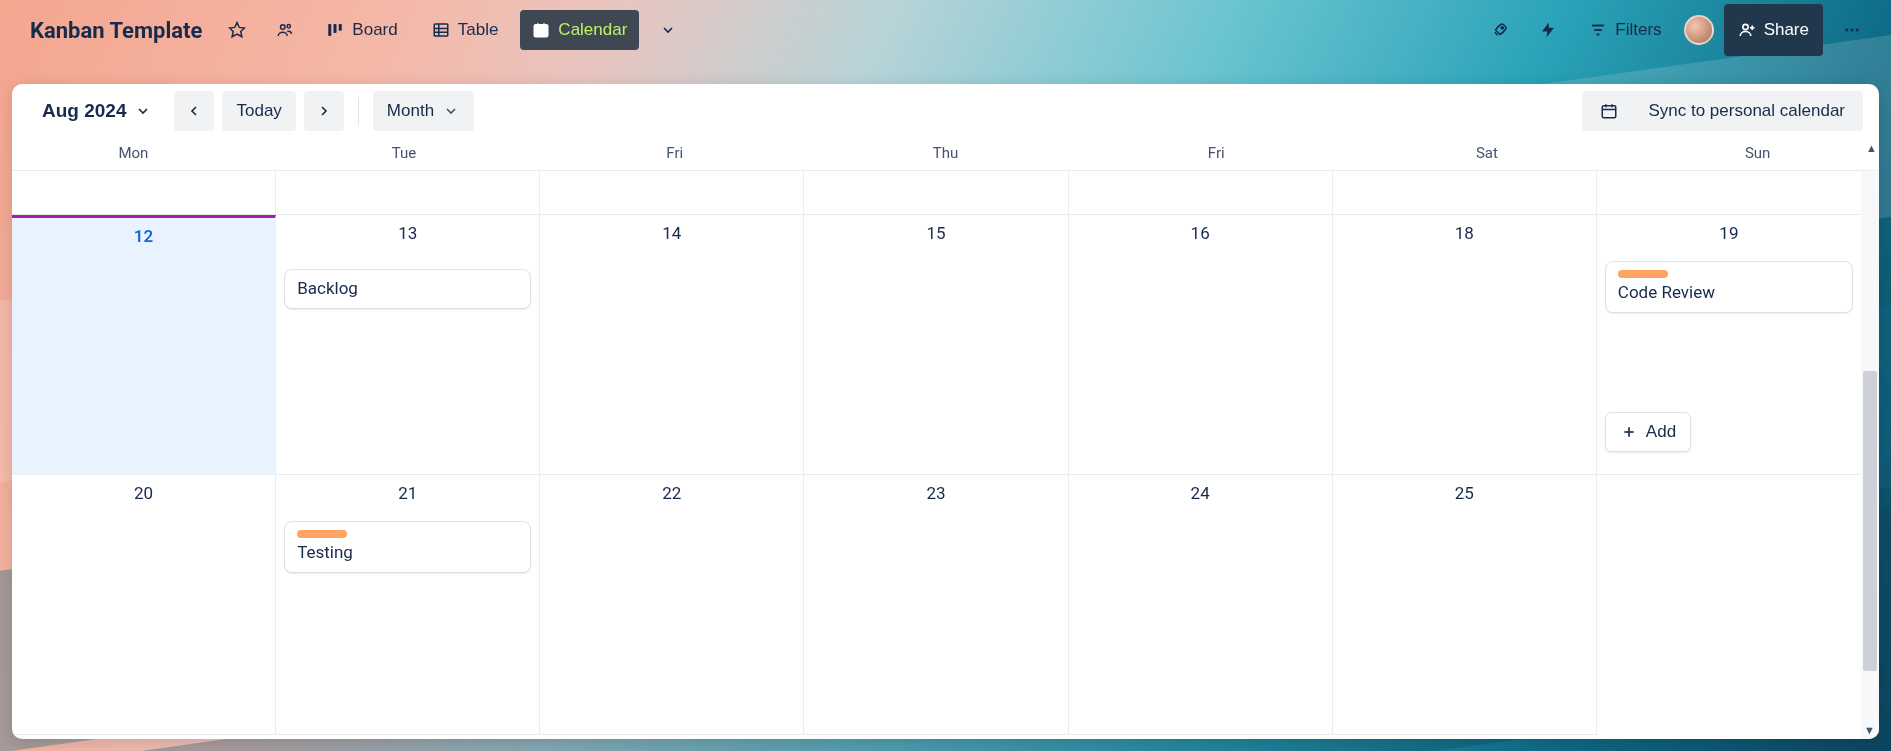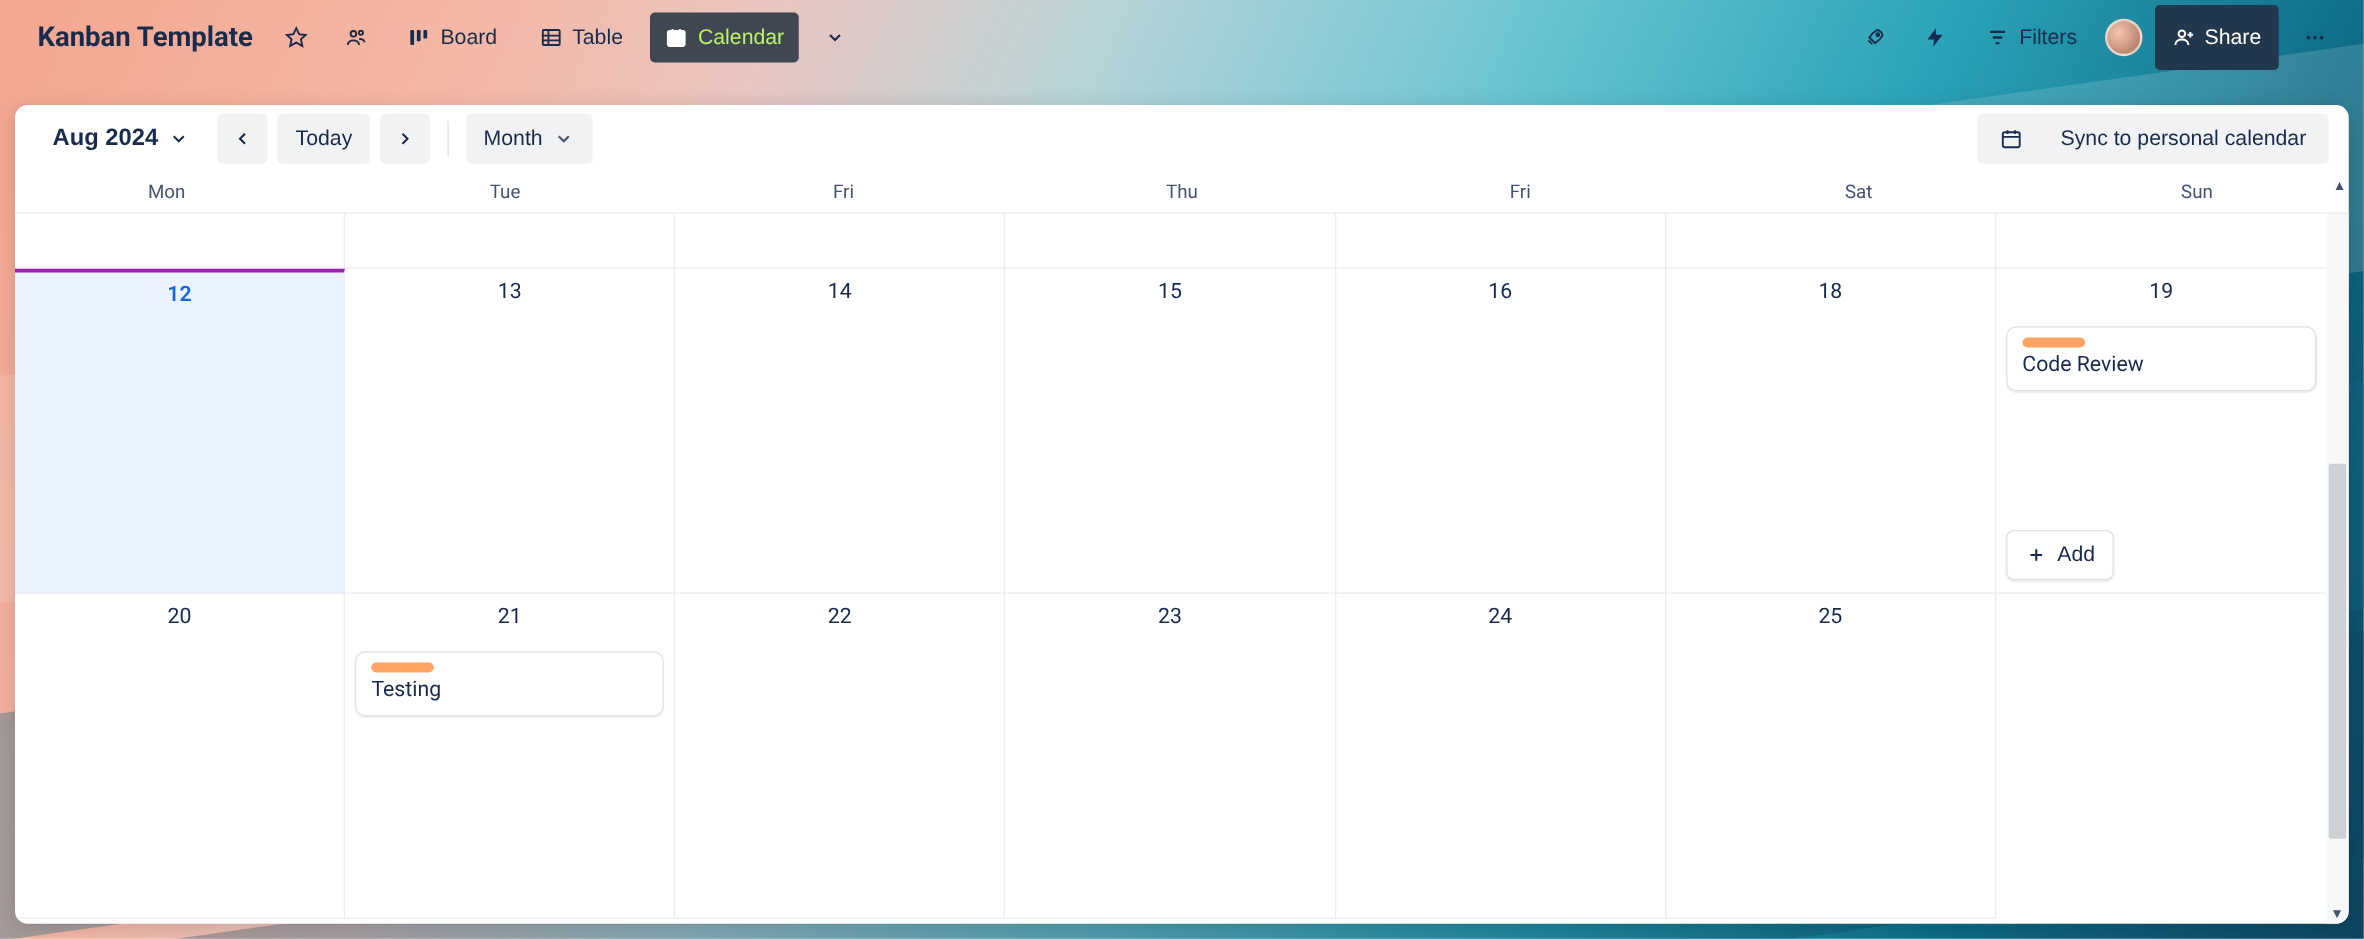--- a/index.html
+++ b/index.html
@@ -94,21 +94,21 @@
 
   .card {
     margin-top:26px;
     background:#fff; border:1px solid #dfe1e6; border-radius:8px;
     padding:8px 12px 10px; font-size:17px; color:#172b4d;
     box-shadow: 0 1px 1px rgba(9,30,66,0.08);
   }
   .card .label-chip { width:50px; height:8px; border-radius:4px; background:#fea362; margin-bottom:4px; display:block;}
   
   .add-btn {
-    position:absolute; left:8px; bottom:10px;
+    position:absolute; left:8px; bottom:22px;
     display:inline-flex; align-items:center; gap:8px;
     height:40px; padding:0 14px;
     background:#fff; border:1px solid #dfe1e6; border-radius:6px;
     font-size:17px; color:#172b4d; cursor:pointer;
     box-shadow:0 1px 2px rgba(9,30,66,0.1);
   }
 
   .scrollbar-track {
     position:absolute; right:0; top:0; width:18px; height:100%;
     background:#f7f8f9;
@@ -325,20 +325,23 @@
       <div class="cell toprow"></div>
       <div class="cell toprow"></div>
       <div class="cell toprow"></div>
       <div class="cell toprow"></div>
 
       <div class="cell today">
         <span class="daynum">12</span>
       </div>
       <div class="cell">
         <span class="daynum">13</span>
+        <div class="card">
+          <span>Backlog</span>
+        </div>
       </div>
       <div class="cell">
         <span class="daynum">14</span>
       </div>
       <div class="cell">
         <span class="daynum">15</span>
       </div>
       <div class="cell">
         <span class="daynum">16</span>
       </div>

